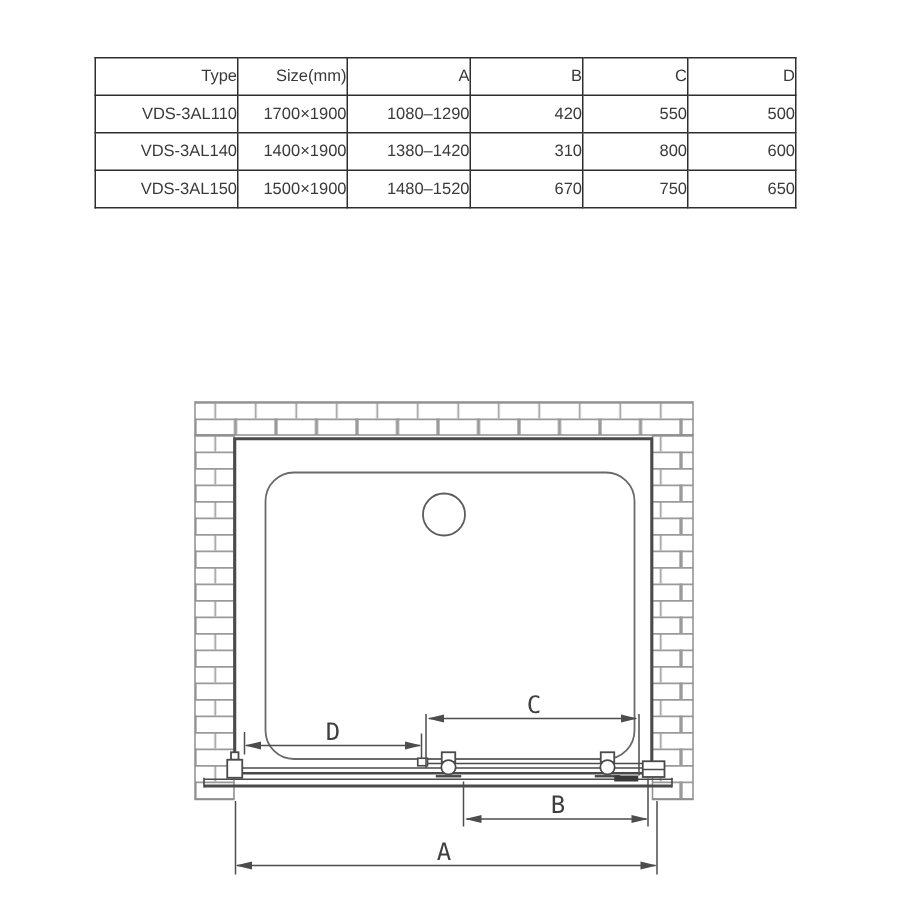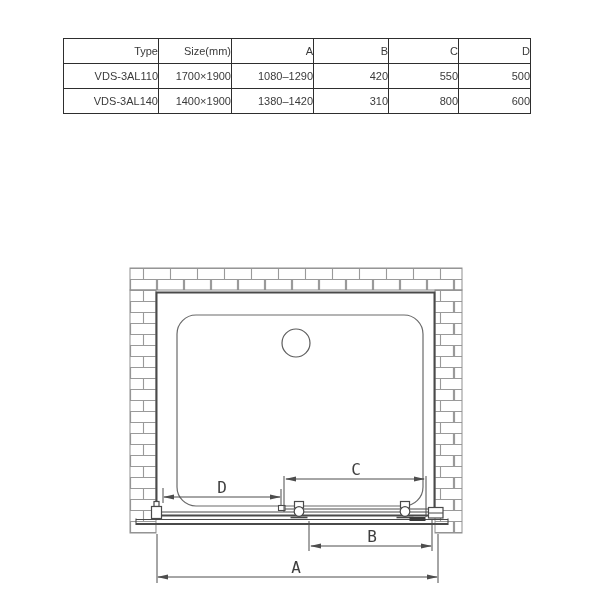--- a/index.html
+++ b/index.html
@@ -58,20 +58,28 @@
         <td>550</td>
         <td>500</td>
       </tr>
       <tr>
         <td>VDS-3AL140</td>
         <td>1400×1900</td>
         <td>1380–1420</td>
         <td>310</td>
         <td>800</td>
         <td>600</td>
+      </tr>
+      <tr>
+        <td>VDS-3AL150</td>
+        <td>1500×1900</td>
+        <td>1480–1520</td>
+        <td>670</td>
+        <td>750</td>
+        <td>650</td>
       </tr>
     </tbody>
   </table>
 
   <svg class="diagram" viewBox="0 0 600 600" xmlns="http://www.w3.org/2000/svg">
     <defs>
       <pattern id="brick" x="130" y="268" width="27" height="22" patternUnits="userSpaceOnUse">
         <rect width="27" height="22" fill="#ffffff"></rect>
         <g stroke="#9a9a9a" stroke-width="1.1" fill="none">
           <path d="M0,0.55 H27 M0,11.55 H27"></path>

